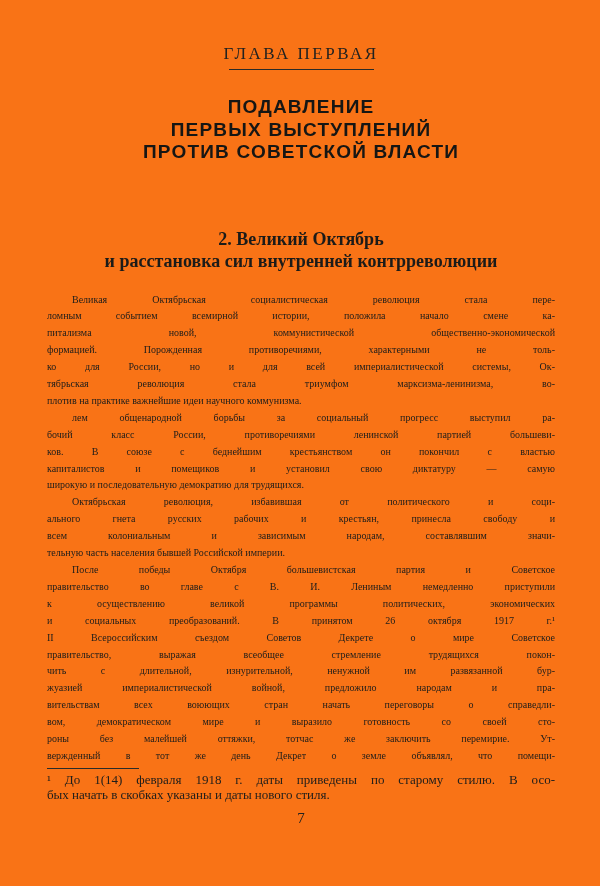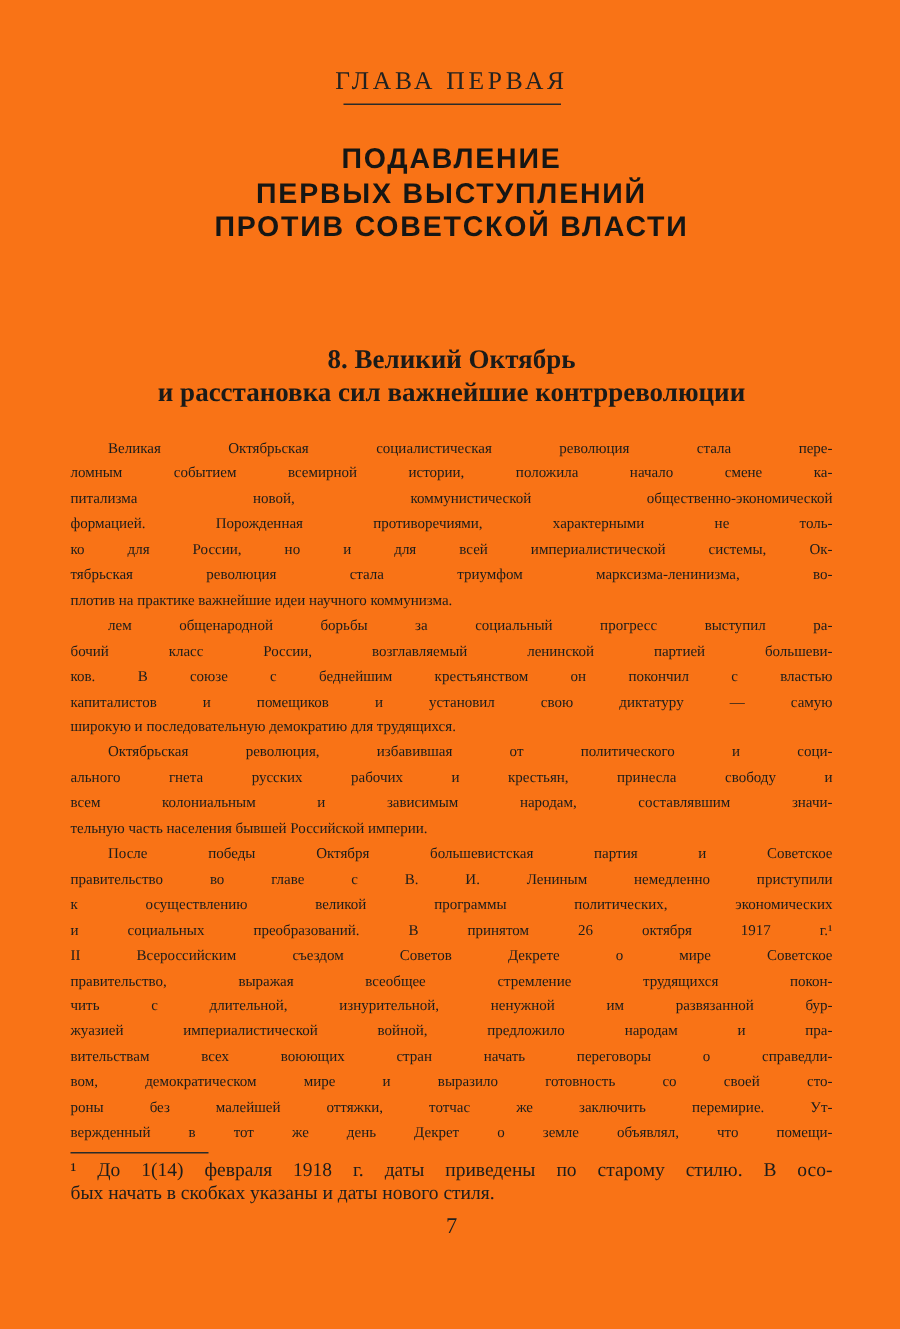--- a/index.html
+++ b/index.html
@@ -93,39 +93,39 @@
   <div class="chapter-label">ГЛАВА ПЕРВАЯ</div>
   <div class="chapter-rule"></div>
 
   <h1 class="title">
     <span class="title-line">ПОДАВЛЕНИЕ</span>
     <span class="title-line">ПЕРВЫХ ВЫСТУПЛЕНИЙ</span>
     <span class="title-line">ПРОТИВ СОВЕТСКОЙ ВЛАСТИ</span>
   </h1>
 
   <h2 class="section-heading">
-    <span class="heading-line">8. Великий Октябрь</span>
-    <span class="heading-line">и расстановка сил важнейшие контрреволюции</span>
+    <span class="heading-line">2. Великий Октябрь</span>
+    <span class="heading-line">и расстановка сил внутренней контрреволюции</span>
   </h2>
 
   <div class="body-text">
 
     <div class="para">
       <div class="line">Великая Октябрьская социалистическая революция стала пере-</div>
       <div class="line">ломным событием всемирной истории, положила начало смене ка-</div>
       <div class="line">питализма новой, коммунистической общественно-экономической</div>
       <div class="line">формацией. Порожденная противоречиями, характерными не толь-</div>
       <div class="line">ко для России, но и для всей империалистической системы, Ок-</div>
       <div class="line">тябрьская революция стала триумфом марксизма-ленинизма, во-</div>
       <div class="line">плотив на практике важнейшие идеи научного коммунизма.</div>
     </div>
 
     <div class="para">
       <div class="line">лем общенародной борьбы за социальный прогресс выступил ра-</div>
-      <div class="line">бочий класс России, возглавляемый ленинской партией большеви-</div>
+      <div class="line">бочий класс России, противоречиями ленинской партией большеви-</div>
       <div class="line">ков. В союзе с беднейшим крестьянством он покончил с властью</div>
       <div class="line">капиталистов и помещиков и установил свою диктатуру — самую</div>
       <div class="line">широкую и последовательную демократию для трудящихся.</div>
     </div>
 
     <div class="para">
       <div class="line">Октябрьская революция, избавившая от политического и соци-</div>
       <div class="line">ального гнета русских рабочих и крестьян, принесла свободу и</div>
       <div class="line">всем колониальным и зависимым народам, составлявшим значи-</div>
       <div class="line">тельную часть населения бывшей Российской империи.</div>

